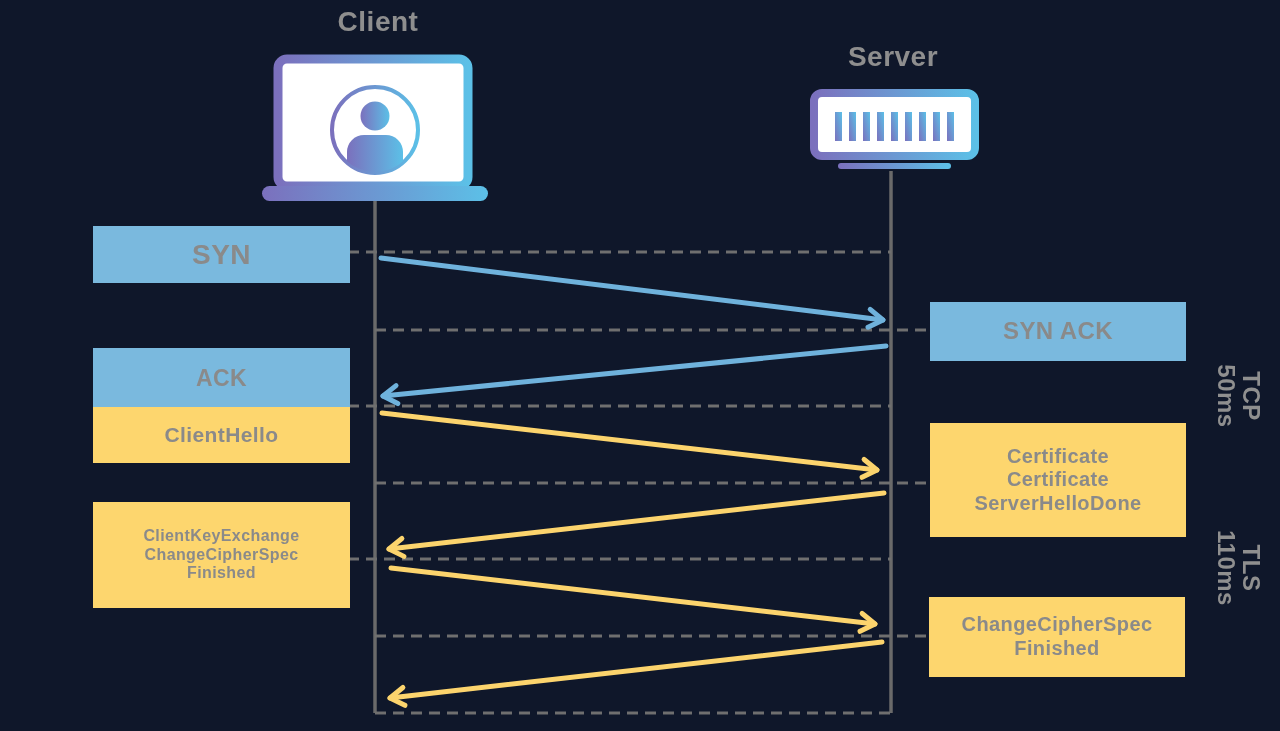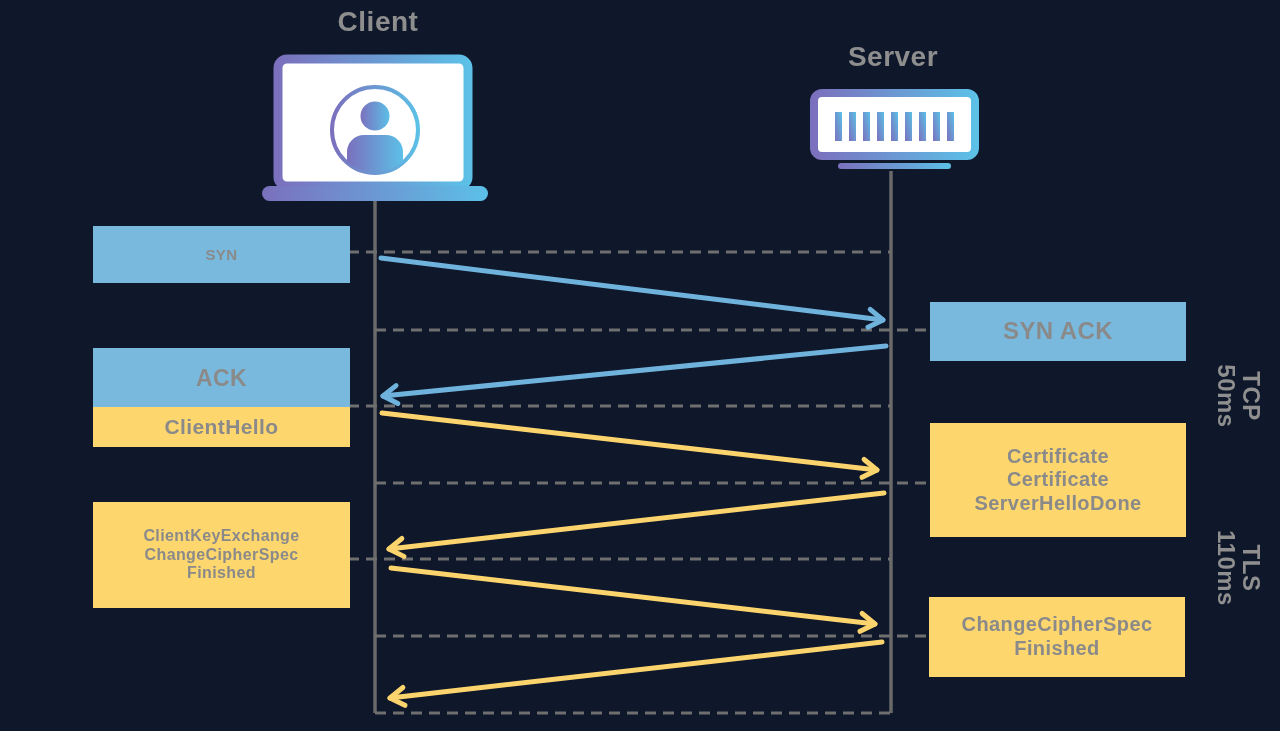--- a/index.html
+++ b/index.html
@@ -104,30 +104,30 @@
         <line x1="884" y1="493" x2="389" y2="549" stroke="#fcd46d" stroke-width="5" stroke-linecap="round" marker-end="url(#head-yellow)"></line>
         <line x1="391" y1="568" x2="875" y2="624" stroke="#fcd46d" stroke-width="5" stroke-linecap="round" marker-end="url(#head-yellow)"></line>
         <line x1="882" y1="642" x2="390" y2="698" stroke="#fcd46d" stroke-width="5" stroke-linecap="round" marker-end="url(#head-yellow)"></line>
       </g>
   </svg>
 
   <div id="client-title" class="actor-title">Client</div>
   <div id="server-title" class="actor-title">Server</div>
 
   <div id="labels-layer">
-      <div class="msg-label blue" style="left: 93px; top: 226px; width: 257px; height: 57px; font-size: 15px; justify-content: center;">
+      <div class="msg-label blue" style="left: 93px; top: 226px; width: 257px; height: 57px; font-size: 28px; justify-content: center;">
         <div>SYN</div>
       </div>
       <div class="msg-label blue" style="left: 930px; top: 302px; width: 256px; height: 59px; font-size: 24px;">
         <div>SYN ACK</div>
       </div>
       <div class="msg-label blue" style="left: 93px; top: 348px; width: 257px; height: 62px; font-size: 23px;">
         <div>ACK</div>
       </div>
-      <div class="msg-label yellow" style="left: 93px; top: 407px; width: 257px; height: 40px; font-size: 21px;">
+      <div class="msg-label yellow" style="left: 93px; top: 407px; width: 257px; height: 56px; font-size: 21px;">
         <div>ClientHello</div>
       </div>
       <div class="msg-label yellow" style="left: 930px; top: 423px; width: 256px; height: 114px; font-size: 20px;">
         <div>Certificate</div>
         <div>Certificate</div>
         <div>ServerHelloDone</div>
       </div>
       <div class="msg-label yellow" style="left: 93px; top: 502px; width: 257px; height: 106px; font-size: 16px;">
         <div>ClientKeyExchange</div>
         <div>ChangeCipherSpec</div>

